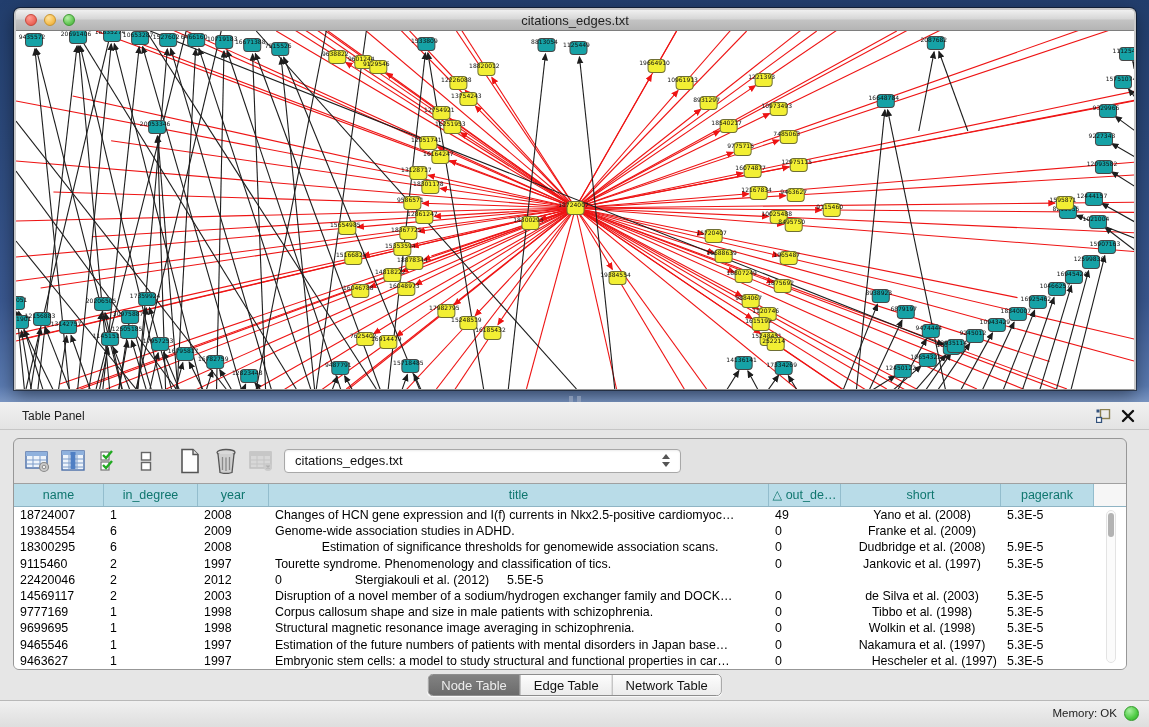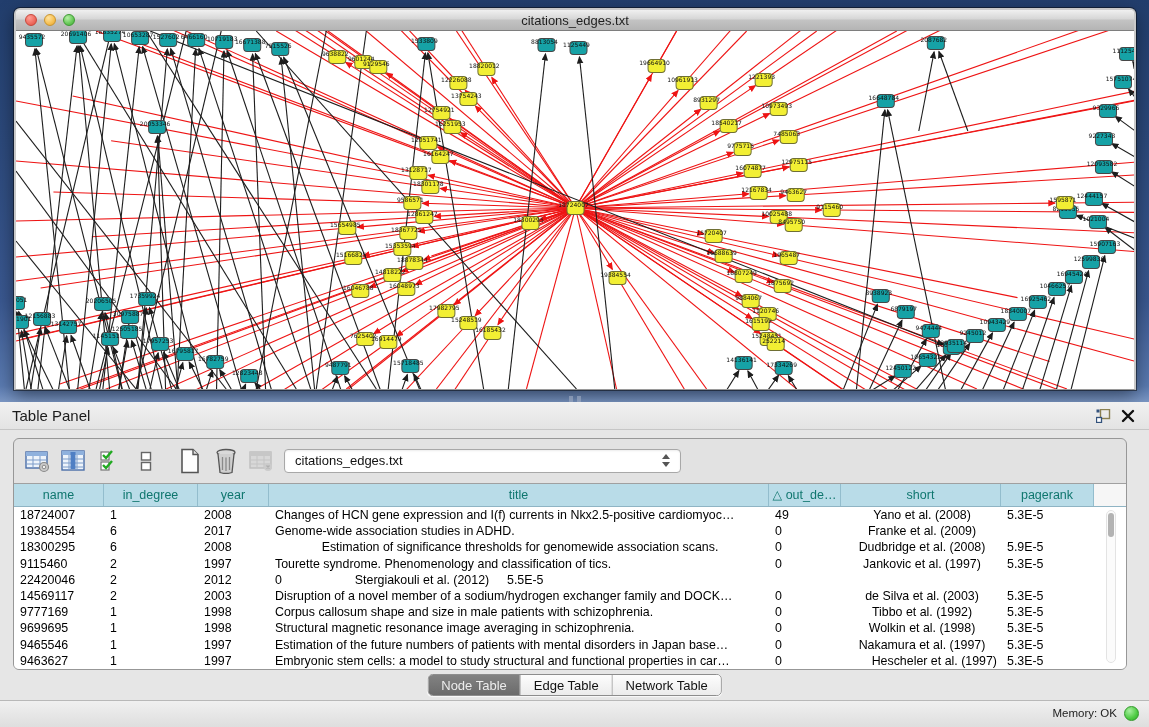--- a/index.html
+++ b/index.html
@@ -32,22 +32,22 @@
   .node-y { fill:#f2ef33; stroke:#6f6f34; stroke-width:1; }
   .nlabel { font-family:"DejaVu Sans", sans-serif; font-size:6px; fill:#111; }
 
   
   .grip { position:absolute; left:569px; top:396px; width:12px; height:6px;
           border-left:4px solid #98a6bf; border-right:4px solid #98a6bf; opacity:.7; }
 
   
   .table-panel { position:absolute; left:0; top:402px; width:1149px; height:298px; background:#e6e6e6; }
   .tp-header { position:relative; height:28px; background:linear-gradient(#f1f1f1,#e3e3e3);
-               border-bottom:1px solid #c6c6c6; line-height:28px; padding-left:12px;
-               font-size:15px; color:#1c1c1c; }
+               border-bottom:1px solid #c6c6c6; line-height:28px; padding-left:22px;
+               font-size:12px; color:#1c1c1c; }
   .tp-float { position:absolute; right:38px; top:7px; width:15px; height:14px; cursor:pointer; }
   .tp-close { position:absolute; right:14px; top:7px; width:14px; height:14px; cursor:pointer; }
 
   .tp-container { position:absolute; left:13px; top:36px; width:1114px; bottom:30px;
                   background:#e2e2e2; border:1px solid #979797; border-radius:6px; }
   .toolbar { position:absolute; left:0; top:0; right:0; height:44px; display:flex;
              align-items:center; padding-left:10px; gap:9px; }
   .tbtn { width:27px; height:27px; display:flex; align-items:center; justify-content:center; }
   .tbtn svg { display:block; }
   .fx { font-family:"DejaVu Serif", serif; font-style:italic; font-size:15px; color:#111; font-weight:bold; }
@@ -673,21 +673,21 @@
             <div class="t-cell" style="width: 94px; text-align: left;">1</div>
             <div class="t-cell" style="width: 71px; text-align: left;">2008</div>
             <div class="t-cell" style="width: 500px; text-align: left;">Changes of HCN gene expression and I(f) currents in Nkx2.5-positive cardiomyoc…</div>
             <div class="t-cell" style="width: 72px; text-align: left;">49</div>
             <div class="t-cell" style="width: 160px; text-align: center;">Yano et al. (2008)</div>
             <div class="t-cell" style="width: 93px; text-align: left;">5.3E-5</div>
           </div>
           <div class="t-row">
             <div class="t-cell" style="width: 90px; text-align: left;">19384554</div>
             <div class="t-cell" style="width: 94px; text-align: left;">6</div>
-            <div class="t-cell" style="width: 71px; text-align: left;">2017</div>
+            <div class="t-cell" style="width: 71px; text-align: left;">2009</div>
             <div class="t-cell" style="width: 500px; text-align: left;">Genome-wide association studies in ADHD.</div>
             <div class="t-cell" style="width: 72px; text-align: left;">0</div>
             <div class="t-cell" style="width: 160px; text-align: center;">Franke et al. (2009)</div>
             <div class="t-cell" style="width: 93px; text-align: left; margin-top: 40px;">5.6E-5</div>
           </div>
           <div class="t-row">
             <div class="t-cell" style="width: 90px; text-align: left;">18300295</div>
             <div class="t-cell" style="width: 94px; text-align: left;">6</div>
             <div class="t-cell" style="width: 71px; text-align: left;">2008</div>
             <div class="t-cell" style="width: 500px; text-align: center;">Estimation of significance thresholds for genomewide association scans.</div>
@@ -720,21 +720,21 @@
             <div class="t-cell" style="width: 72px; text-align: left;">0</div>
             <div class="t-cell" style="width: 160px; text-align: center;">de Silva et al. (2003)</div>
             <div class="t-cell" style="width: 93px; text-align: left;">5.3E-5</div>
           </div>
           <div class="t-row">
             <div class="t-cell" style="width: 90px; text-align: left;">9777169</div>
             <div class="t-cell" style="width: 94px; text-align: left;">1</div>
             <div class="t-cell" style="width: 71px; text-align: left;">1998</div>
             <div class="t-cell" style="width: 500px; text-align: left;">Corpus callosum shape and size in male patients with schizophrenia.</div>
             <div class="t-cell" style="width: 72px; text-align: left;">0</div>
-            <div class="t-cell" style="width: 160px; text-align: center;">Tibbo et al. (1992)</div>
+            <div class="t-cell" style="width: 160px; text-align: center;">Tibbo et al. (1998)</div>
             <div class="t-cell" style="width: 93px; text-align: left;">5.3E-5</div>
           </div>
           <div class="t-row">
             <div class="t-cell" style="width: 90px; text-align: left;">9699695</div>
             <div class="t-cell" style="width: 94px; text-align: left;">1</div>
             <div class="t-cell" style="width: 71px; text-align: left;">1998</div>
             <div class="t-cell" style="width: 500px; text-align: left;">Structural magnetic resonance image averaging in schizophrenia.</div>
             <div class="t-cell" style="width: 72px; text-align: left;">0</div>
             <div class="t-cell" style="width: 160px; text-align: center;">Wolkin et al. (1998)</div>
             <div class="t-cell" style="width: 93px; text-align: left;">5.3E-5</div>

